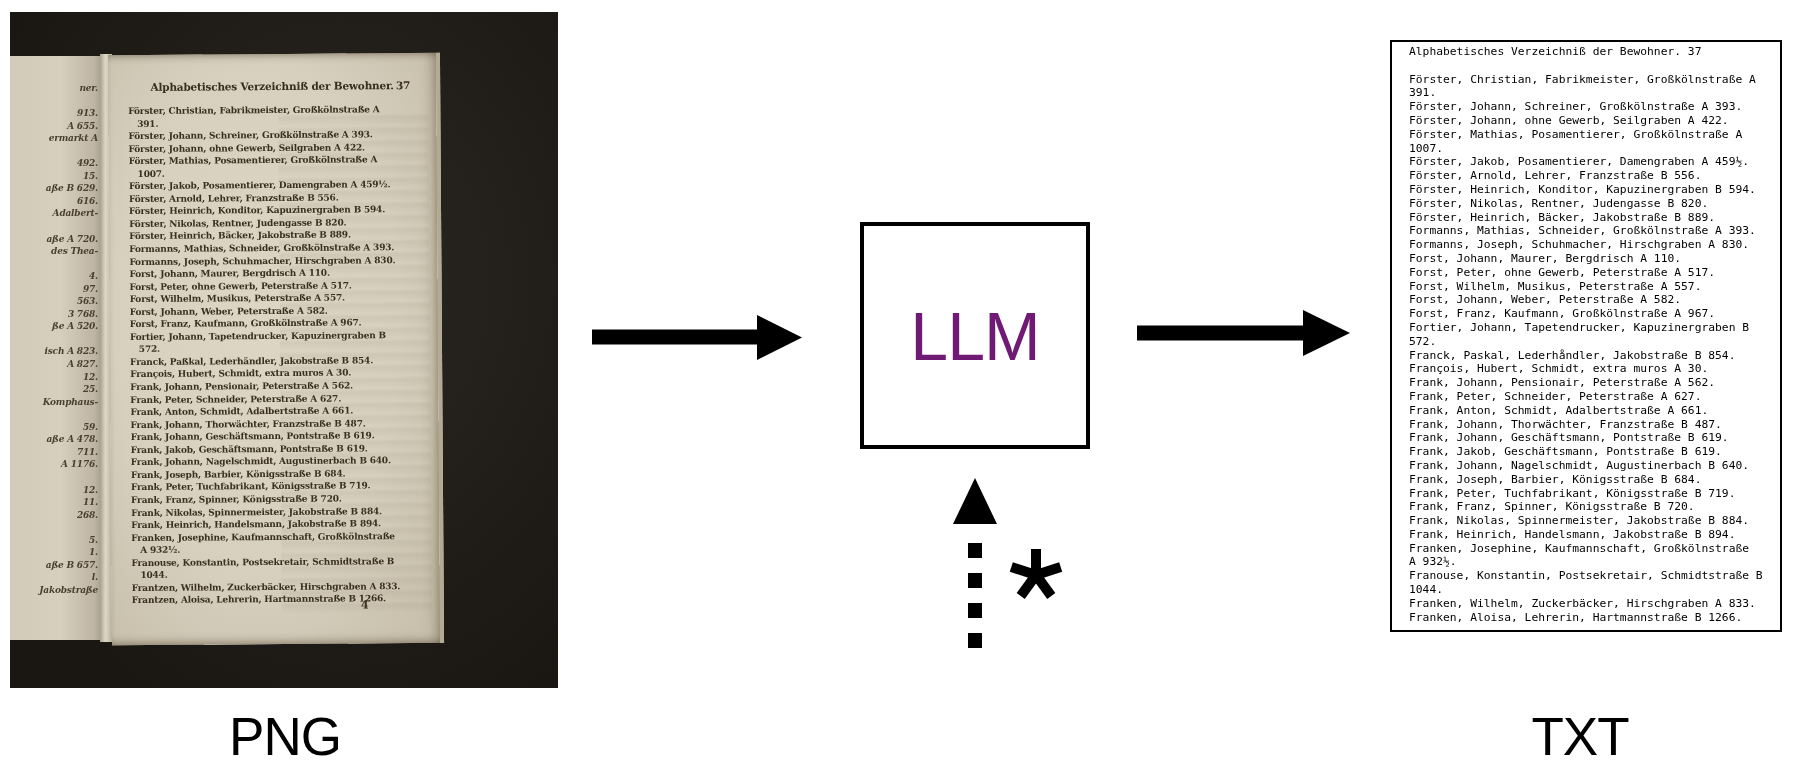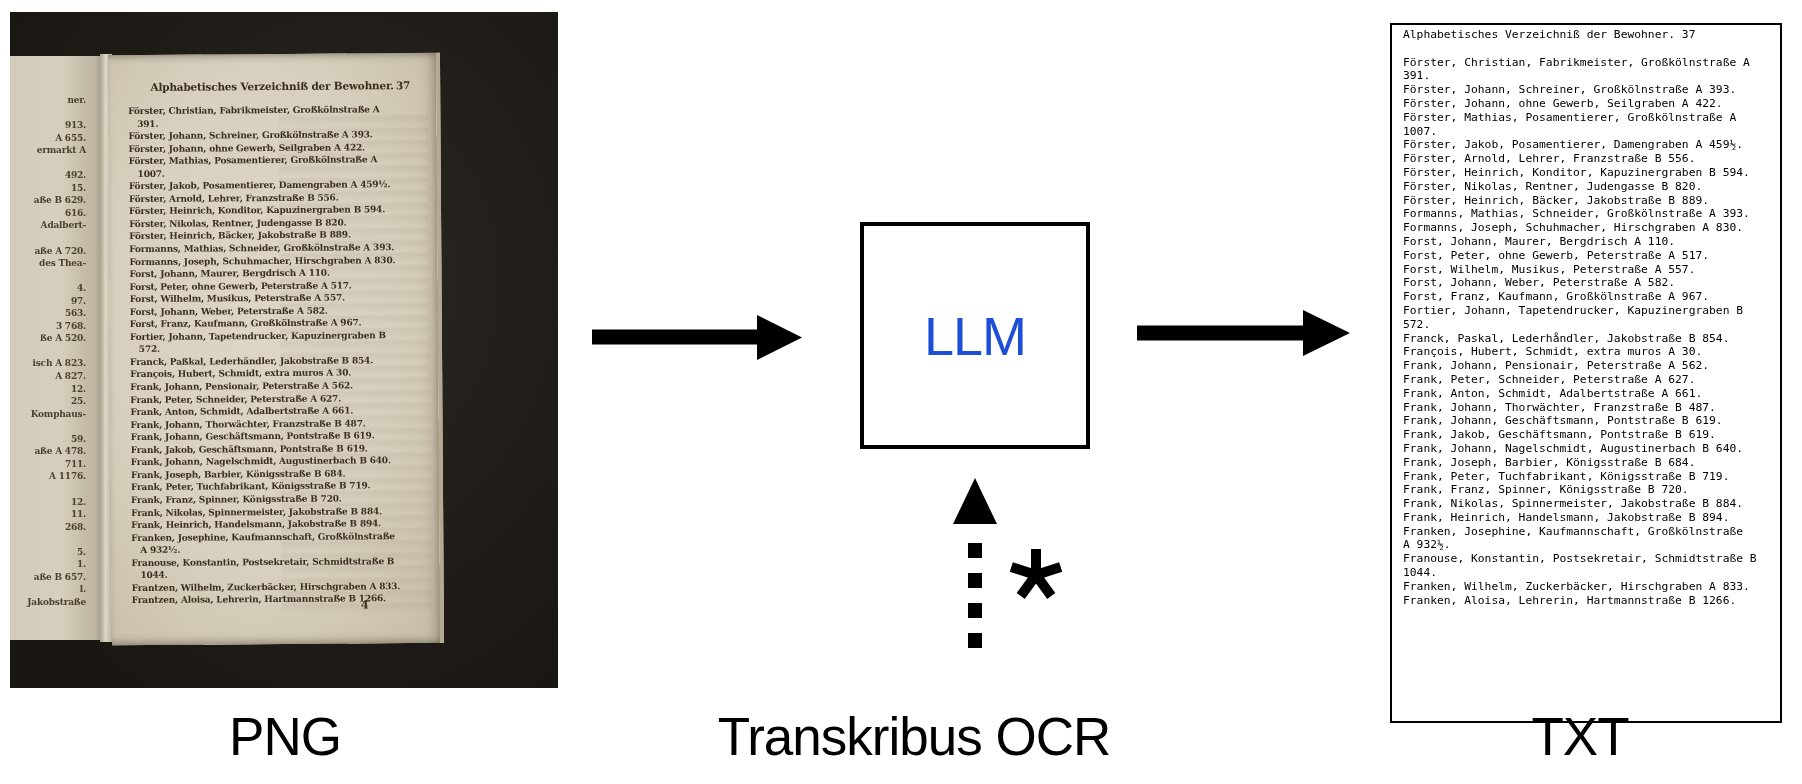--- a/index.html
+++ b/index.html
@@ -48,42 +48,42 @@
     position:absolute; left:20px; top:50px; margin:0;
     font-family:"DejaVu Serif", serif; font-weight:700;
     font-size:9px; line-height:12.55px; color:#3a2f20; letter-spacing:-0.2px;
     white-space:pre;
   }
   .sig-mark {
     position:absolute; left:76%; top:545px;
     font-family:"DejaVu Serif", serif; font-weight:700; font-size:11px; color:#3a2f20;
   }
   .left-fragments {
-    position:absolute; right:4px; top:26px; margin:12px; width:86px;
+    position:absolute; right:4px; top:26px; margin:0; width:86px;
     font-family:"DejaVu Serif", serif; font-weight:700;
     font-size:9px; line-height:12.55px; color:#4a3f2e; letter-spacing:-0.2px;
-    white-space:pre; text-align:right;
+    white-space:pre; text-align:right;font-style:italic;
   }
 
   
   .arrow-svg { position:absolute; }
   .llm-box {
     position:absolute; left:860px; top:222px; width:230px; height:227px;
     border:4px solid #000; background:#fff;
     display:flex; align-items:center; justify-content:center;
   }
   .llm-box .llm-text {
-    font-size:54px; color:#1d4ed8; letter-spacing:-1px; line-height:1;
+    font-size:68px; color:#701a75; letter-spacing:-1px; line-height:1;
     font-family:"Liberation Sans", sans-serif;
   }
 
   
   .txt-box {
-    position:absolute; left:1390px; top:23px; width:392px; height:700px;
-    border:2px solid #000; background:#fff; padding:3px 11px; overflow:hidden;
+    position:absolute; left:1390px; top:40px; width:392px; height:592px;
+    border:2px solid #000; background:#fff; padding:3px 17px; overflow:hidden;
   }
   .txt-box pre {
     margin:0; font-family:"DejaVu Sans Mono", monospace;
     font-size:11.3px; line-height:13.8px; color:#000; white-space:pre;
   }
 
   
   .stage-label {
     position:absolute; top:708px; width:600px; text-align:center;
     font-size:53px; color:#000; letter-spacing:-1px; line-height:1.1;
@@ -264,16 +264,15 @@
 Frank, Heinrich, Handelsmann, Jakobstraße B 894.
 Franken, Josephine, Kaufmannschaft, Großkölnstraße
 A 932½.
 Franouse, Konstantin, Postsekretair, Schmidtstraße B
 1044.
 Franken, Wilhelm, Zuckerbäcker, Hirschgraben A 833.
 Franken, Aloisa, Lehrerin, Hartmannstraße B 1266.</pre>
   </div>
 
   <div class="stage-label label-png">PNG</div>
-  <div class="stage-label label-ocr">Transkribus OCR</div>
   <div class="stage-label label-txt">TXT</div>
 
 </div>
 
 </body></html>

